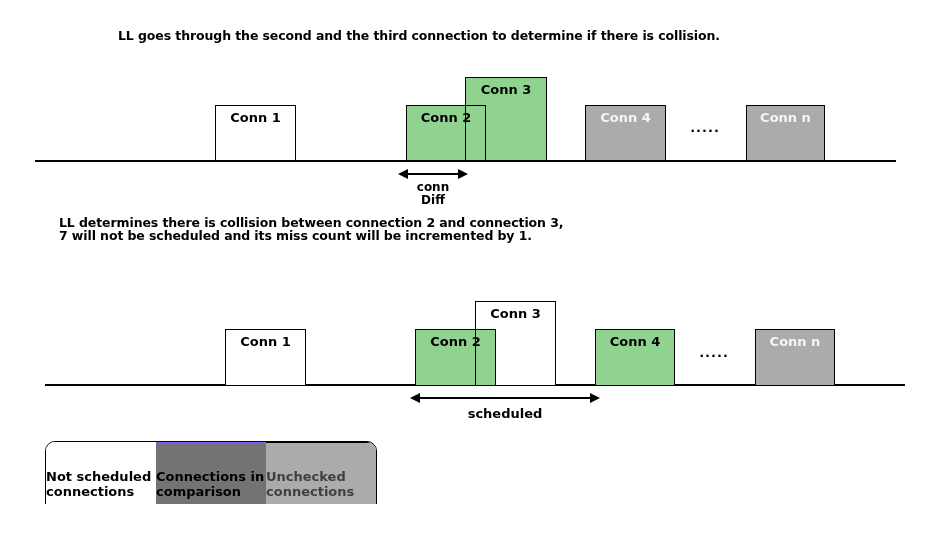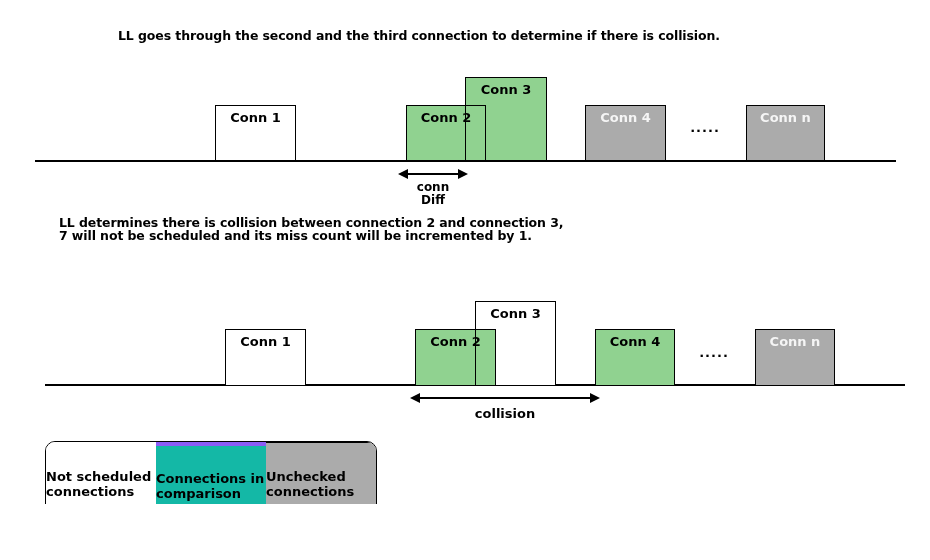--- a/index.html
+++ b/index.html
@@ -25,22 +25,22 @@
   .arrow .head.left{border-right:10px solid #000;}
   .arrow .head.right{border-left:10px solid #000;}
   .arrow-label{position:absolute;text-align:center;font-size:12px;line-height:13px;}
   .arrow-label2{position:absolute;text-align:center;font-size:13px;}
   .legend{
     position:absolute;left:45px;top:441px;width:332px;height:85px;box-sizing:border-box;
     border:1px solid #000;border-radius:10px;overflow:hidden;display:flex;flex-direction:row;
   }
   .legend-row{flex:1;display:flex;align-items:center;justify-content:center;font-size:13px;}
   .legend-row.white{background:#ffffff;}
-  .legend-row.green{background:#14b8a6;border-top:4px solid #8b5cf6;}
-  .legend-row.gray{background:#ababab;color:#000000;border-top:1px solid #000;}
+  .legend-row.green{background:#737373;border-top:1px solid #8b5cf6;}
+  .legend-row.gray{background:#ababab;color:#404040;border-top:1px solid #000;}
 </style>
 </head>
 <body>
 
 <div id="canvas">
 
   <div class="abs caption" style="left:118px;top:28px;">LL goes through the second and the third connection to determine if there is collision.</div>
 
   <div>
     <div class="baseline" style="left:35px;top:160px;width:861px;"></div>
@@ -110,21 +110,21 @@
 
     <div class="box gray" style="left:755px;top:329px;width:80px;height:57px;">
       <span>Conn n</span>
     </div>
 
     <div class="arrow" style="left:410px;top:392px;width:190px;">
       <span class="head left"></span>
         <span class="shaft"></span>
         <span class="head right"></span>
     </div>
-    <div class="arrow-label2" style="left:410px;top:406px;width:190px;">collision</div>
+    <div class="arrow-label2" style="left:410px;top:406px;width:190px;">scheduled</div>
   </div>
 
   <div class="legend">
     <div class="legend-row white">
       <span>Not scheduled connections</span>
     </div>
     <div class="legend-row green">
       <span>Connections in comparison</span>
     </div>
     <div class="legend-row gray">

